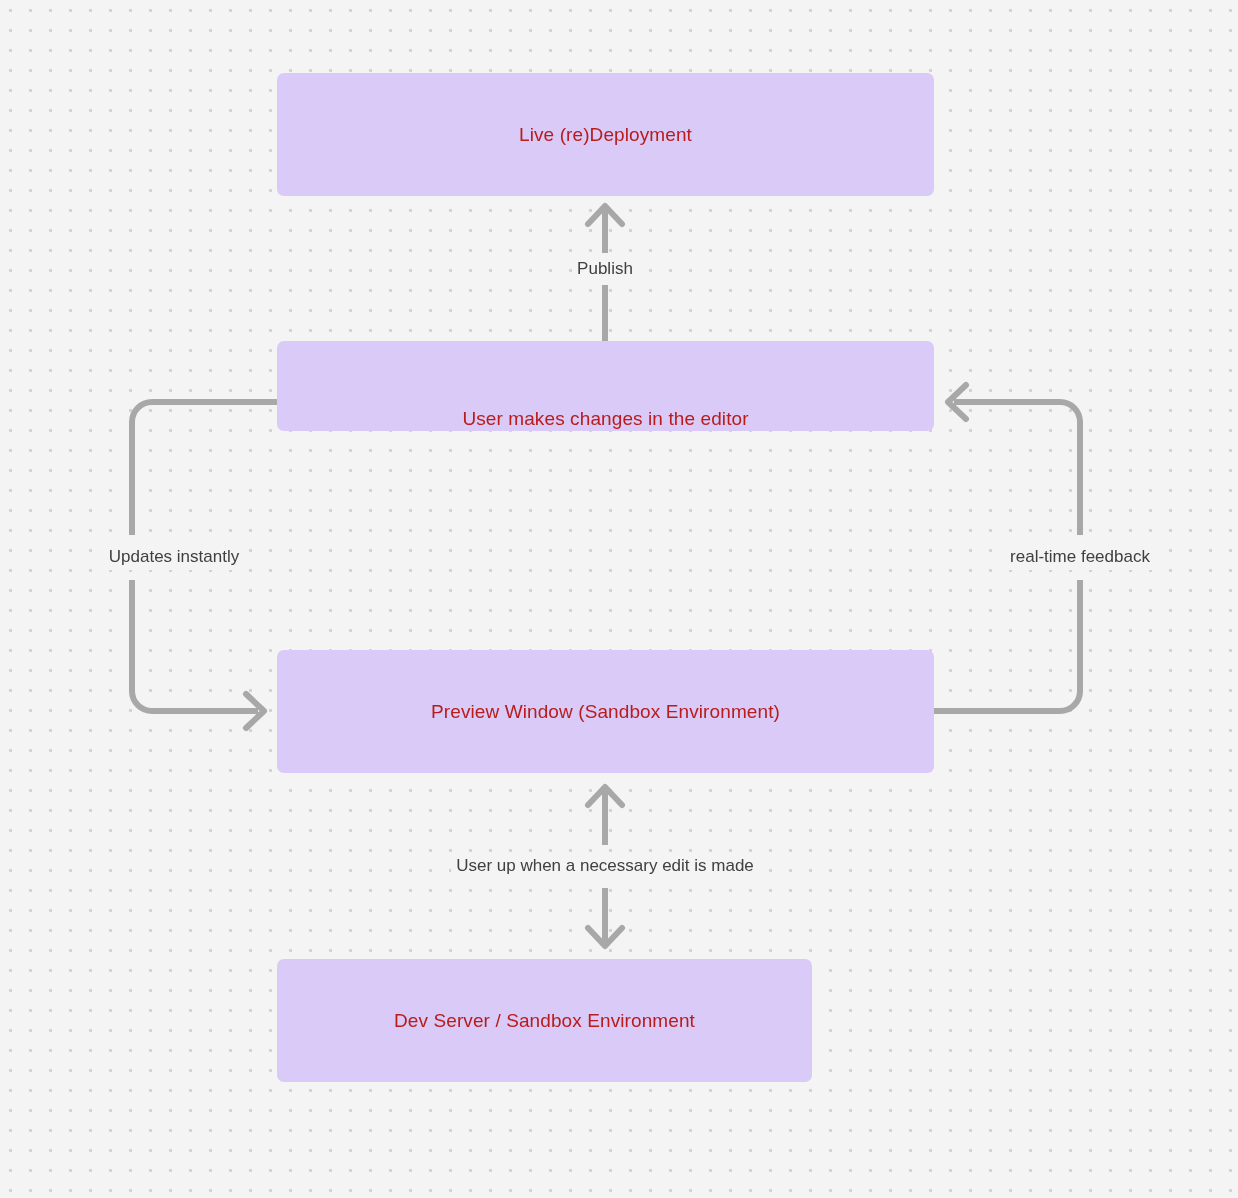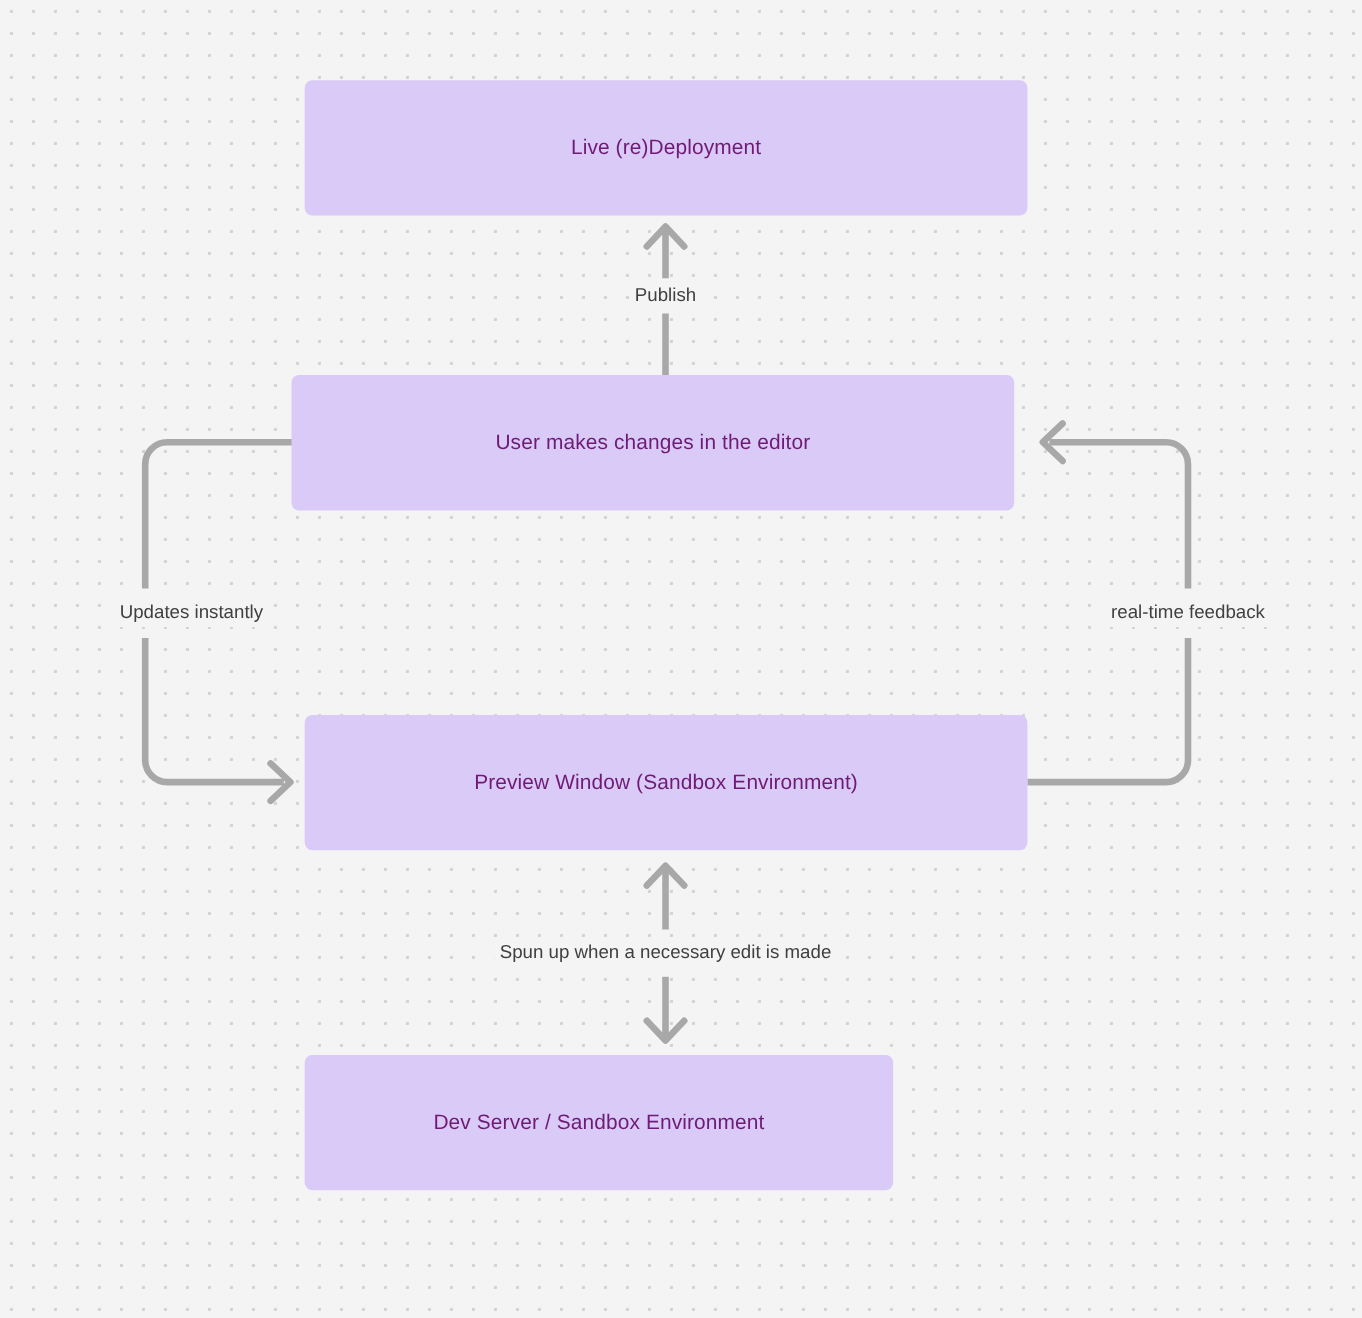--- a/index.html
+++ b/index.html
@@ -37,21 +37,21 @@
     background-color: #d9caf7;
     border-radius: 7px;
     display: flex;
     align-items: center;
     justify-content: center;
     box-sizing: border-box;
   }
   .node-label {
     font-size: 19px;
     line-height: 24px;
-    color: #701a75;
+    color: #b91c1c;
     letter-spacing: 0.1px;
     text-align: center;
     white-space: nowrap;
   }
   .edge-label {
     position: absolute;
     font-size: 17px;
     line-height: 22px;
     color: #404040;
     white-space: nowrap;
@@ -103,33 +103,33 @@
       <path class="edge-head" d="M 588 805 L 605 787 L 622 805"></path>
       <path class="edge-path" d="M 605 888 L 605 942"></path>
       <path class="edge-head" d="M 588 928 L 605 946 L 622 928"></path>
     </g>
   </svg>
 
   <div class="node" style="left:277px; top:73px; width:657px; height:123px;">
     <span class="node-label">Live (re)Deployment</span>
   </div>
 
-  <div class="node" style="left:265px; top:341px; width:657px; height:123px;">
+  <div class="node" style="left:277px; top:341px; width:657px; height:90px;align-items:flex-end;">
     <span class="node-label">User makes changes in the editor</span>
   </div>
 
   <div class="node" style="left:277px; top:650px; width:657px; height:123px;">
     <span class="node-label">Preview Window (Sandbox Environment)</span>
   </div>
 
   <div class="node" style="left:277px; top:959px; width:535px; height:123px;">
     <span class="node-label">Dev Server / Sandbox Environment</span>
   </div>
 
   <div class="edge-label" style="left:605px; top:269px;">Publish</div>
 
   <div class="edge-label" style="left:132px; top:557px;margin-left:42px;">Updates instantly</div>
 
   <div class="edge-label" style="left:1080px; top:557px;">real-time feedback</div>
 
-  <div class="edge-label" style="left:605px; top:866px;">Spun up when a necessary edit is made</div>
+  <div class="edge-label" style="left:605px; top:866px;">User up when a necessary edit is made</div>
 
 </div>
 
 </body></html>

